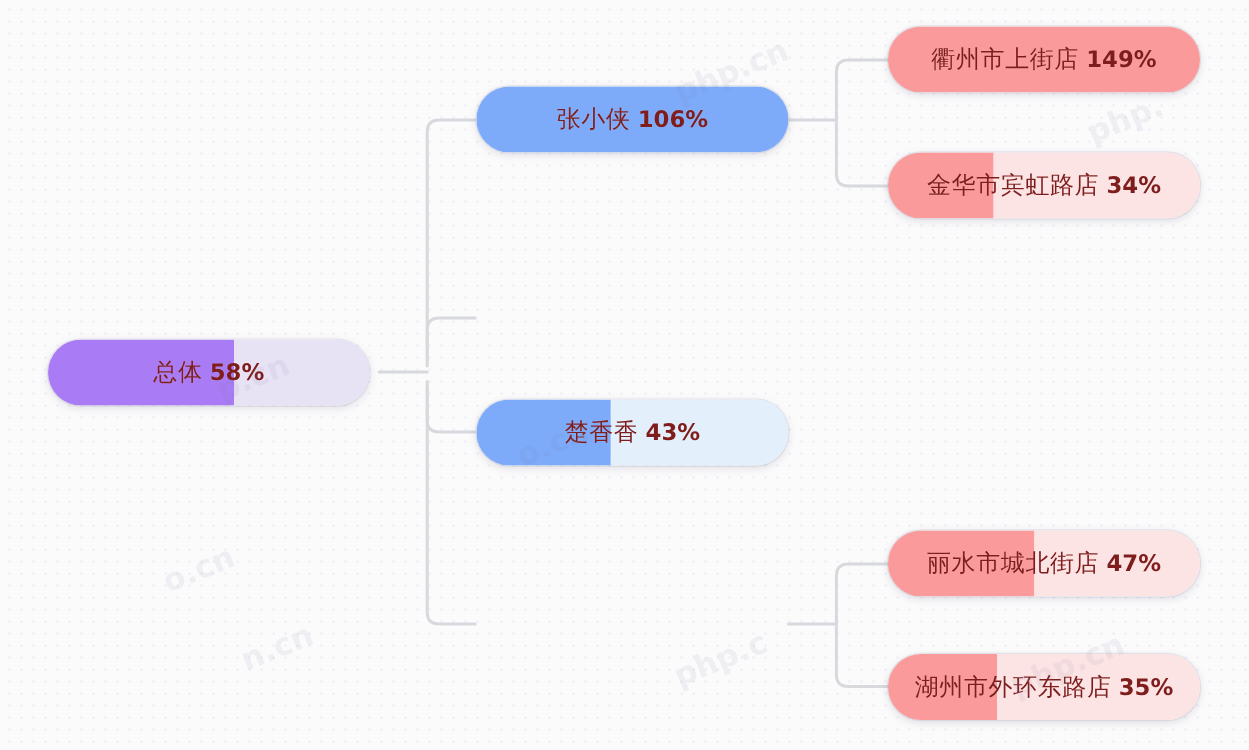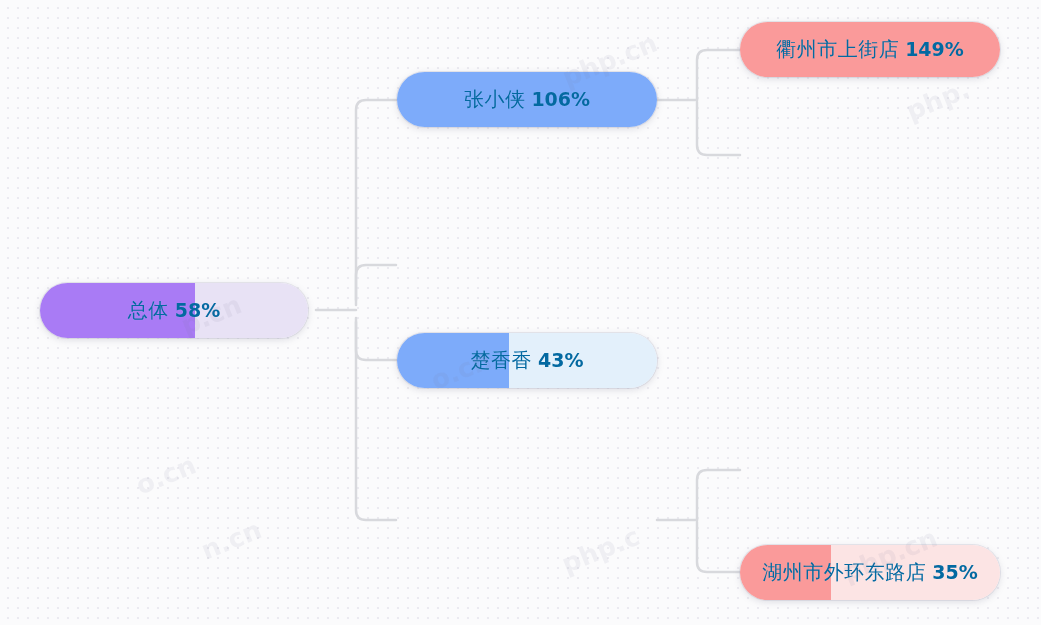--- a/index.html
+++ b/index.html
@@ -45,21 +45,21 @@
     position: absolute;
     left: 0;
     top: 0;
     bottom: 0;
     border-radius: 0;
   }
   .node-label {
     position: relative;
     z-index: 2;
     white-space: nowrap;
-    color: #0369a1;
+    color: #7f1d1d;
     font-size: 20px;
     letter-spacing: 0.5px;
     text-shadow: 0 0 1px rgba(255,255,255,0.25);
   }
   .node-label .pct {
     font-family: "DejaVu Sans", "Liberation Sans", sans-serif;
     font-weight: bold;
     font-size: 19px;
     margin-left: 6px;
     letter-spacing: 0;
@@ -126,21 +126,35 @@
   </div>
 
 
   <div class="node" style="left:740px; top:22px; width:260px;">
     <div class="node-fill" style="width:100%; background:#fa9a9a;"></div>
     <div class="node-label">
       <span>衢州市上街店</span><span class="pct">149%</span>
     </div>
   </div>
 
+  <div class="node" style="left:740px; top:127px; width:260px;">
+    <div class="node-fill" style="width:34%; background:#fa9a9a;"></div>
+    <div class="node-fill" style="left:34%; width:66%; background:#fce4e4;"></div>
+    <div class="node-label">
+      <span>金华市宾虹路店</span><span class="pct">34%</span>
+    </div>
+  </div>
 
+  <div class="node" style="left:740px; top:442px; width:260px;">
+    <div class="node-fill" style="width:47%; background:#fa9a9a;"></div>
+    <div class="node-fill" style="left:47%; width:53%; background:#fce4e4;"></div>
+    <div class="node-label">
+      <span>丽水市城北街店</span><span class="pct">47%</span>
+    </div>
+  </div>
 
   <div class="node" style="left:740px; top:545px; width:260px;">
     <div class="node-fill" style="width:35%; background:#fa9a9a;"></div>
     <div class="node-fill" style="left:35%; width:65%; background:#fce4e4;"></div>
     <div class="node-label">
       <span>湖州市外环东路店</span><span class="pct">35%</span>
     </div>
   </div>
 
   <div id="watermark-layer">

